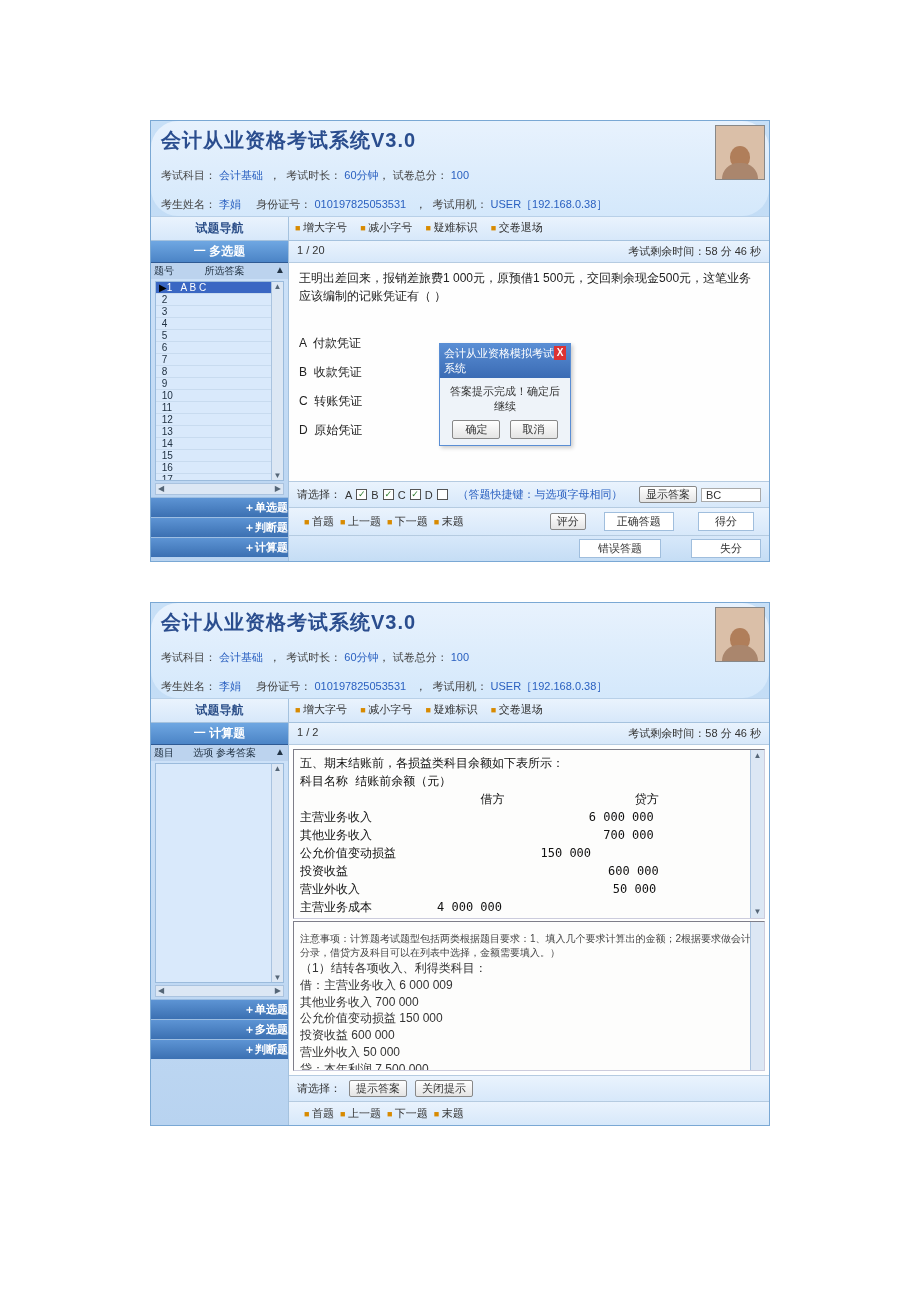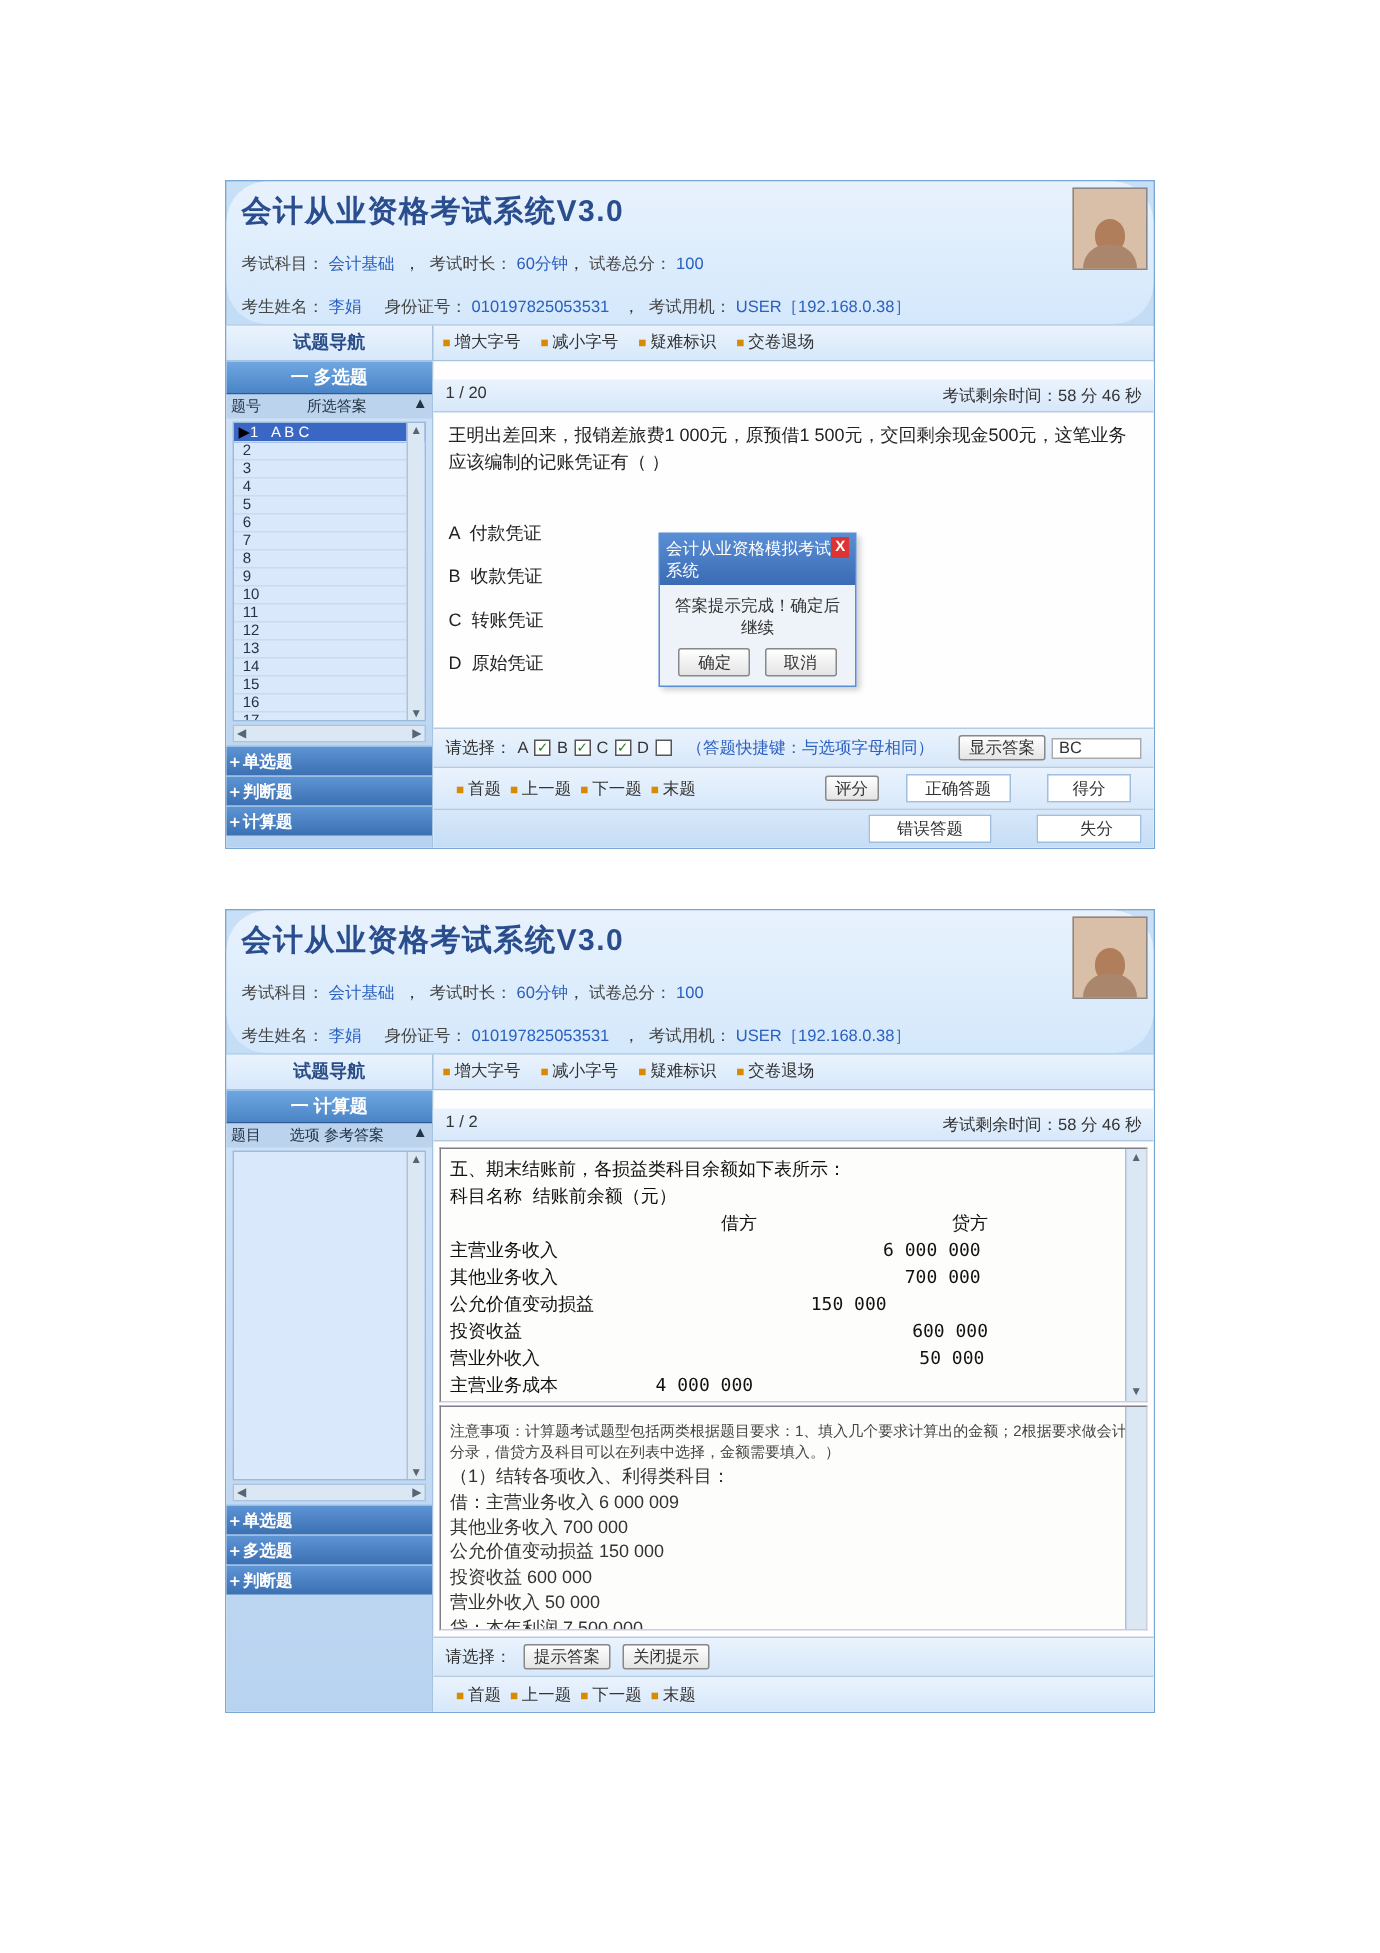--- a/index.html
+++ b/index.html
@@ -25,23 +25,23 @@
   .nav-header { background:#bcd3ee; font-size:10px; padding:1px 3px; color:#234; display:flex; justify-content:space-between;}
   .nav-list { background:#d9e9fb; border:1px solid #9bbbdc; margin:2px 4px; height:200px; overflow:hidden; position:relative;}
   .nav-list .row { font-size:10px; padding:0 3px; color:#234; border-bottom:1px solid #c8dbef; }
   .nav-list .row.sel { background:#3a67c3; color:#fff;}
   .nav-list .row .arrow { color:#000; }
   .nav-scroll { position:absolute; right:0; top:0; bottom:0; width:12px; background:#dce7f4; border-left:1px solid #aac3df;}
   .nav-scroll::before{content:'▲';display:block;text-align:center;font-size:8px;color:#567;}
   .nav-scroll::after{content:'▼';display:block;text-align:center;font-size:8px;color:#567; position:absolute;bottom:0;left:0;right:0;}
   .nav-hscroll { background:#dce7f4; border:1px solid #aac3df; height:12px; margin:0 4px; display:flex; justify-content:space-between; font-size:8px; color:#567; padding:0 2px;}
   .sub-tabs { margin-top:2px;}
-  .sub-tab { color:#fff; text-align:left; font-weight:bold; padding:2px 0; background:linear-gradient(#5d94d4,#3b70b2); border-top:1px solid #9dbee2; font-size:11px;}
+  .sub-tab { color:#fff; text-align:right; font-weight:bold; padding:2px 0; background:linear-gradient(#5d94d4,#3b70b2); border-top:1px solid #9dbee2; font-size:11px;}
   .right-col { flex:1; background:#fefefe; display:flex; flex-direction:column;}
-  .q-header { background:linear-gradient(#eaf3fd,#d7e8fa); border-bottom:1px solid #b5cbe1; padding:3px 8px; display:flex; justify-content:space-between; font-size:11px;margin-top:12px;}
+  .q-header { background:linear-gradient(#eaf3fd,#d7e8fa); border-bottom:1px solid #b5cbe1; padding:3px 8px; display:flex; justify-content:space-between; font-size:11px;}
   .q-header .right { color:#333;}
   .q-body { flex:1; padding:6px 10px 2px 10px; position:relative; min-height:210px;}
   .q-text { font-size:12px; color:#222; line-height:1.5; }
   .options { margin-top:30px; }
   .opt { margin:12px 0; font-size:12px; color:#222;}
   .dialog { position:absolute; left:150px; top:80px; width:132px; border:1px solid #5a8ed4; background:#eef3f9; box-shadow:2px 2px 4px rgba(0,0,0,0.2);}
   .dialog-title { background:linear-gradient(#5a8ed4,#3a6bb4); color:#fff; font-size:11px; padding:2px 4px; display:flex; justify-content:space-between;}
   .dialog-title .close { background:#d33; color:#fff; width:14px; height:14px; text-align:center; line-height:14px; font-size:10px; font-weight:bold;}
   .dialog-body { padding:6px; font-size:11px; text-align:center;}
   .dialog-body .msg { margin-bottom:6px; color:#333;}

